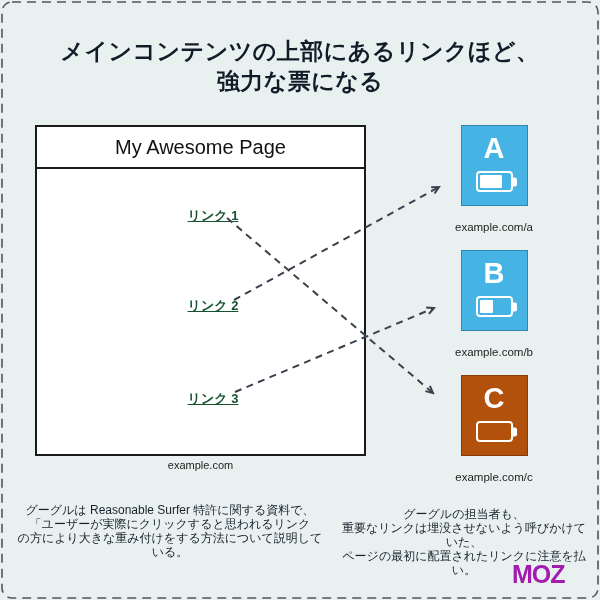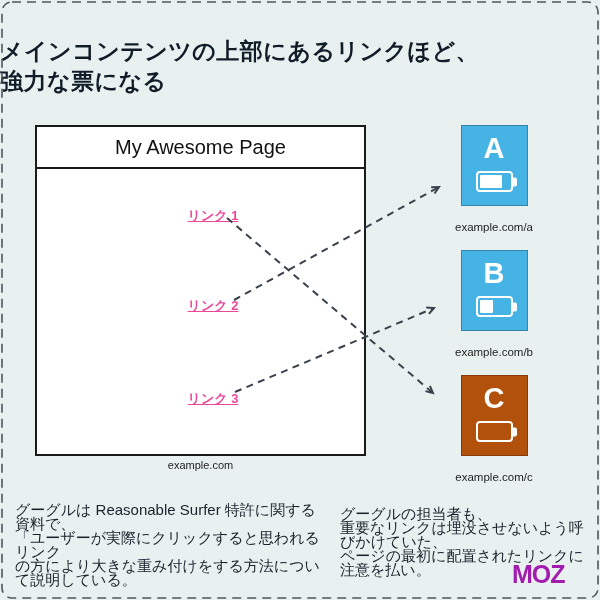--- a/index.html
+++ b/index.html
@@ -11,21 +11,21 @@
     position: relative;
     width: 600px;
     height: 600px;
     background: #E9F1F0;
     overflow: hidden;
   }
   
   .title {
     position: absolute;
     top: 36px; left: 0; right: 0;
-    text-align: left;
+    text-align: center;
     font-size: 23px;
     font-weight: 700;
     line-height: 30px;
     color: #101C28;
     letter-spacing: 0.5px;
   }
   
   .page-box {
     position: absolute;
     left: 35px; top: 125px;
@@ -41,21 +41,21 @@
     line-height: 40px;
     font-size: 20px;
     color: #111111;
   }
   .page-link {
     position: absolute;
     left: 0; right: 0;
     text-align: center;
     font-size: 13px;
     font-weight: 600;
-    color: #ec4899;
+    color: #14532d;
     text-decoration: underline;
     cursor: pointer;
     z-index: 2;
     padding-left: 25px;
   }
   .page-link.l1 { top: 80px; }
   .page-link.l2 { top: 170px; }
   .page-link.l3 { top: 263px; }
   .page-caption {
     position: absolute;
@@ -114,22 +114,22 @@
     border-radius: 1px;
   }
   .target-url {
     margin-top: 15px;
     font-size: 11.5px;
     color: #1D1D1D;
   }
   
   .note {
     position: absolute;
-    text-align: left;
-    font-size: 15px;
+    text-align: center;
+    font-size: 12px;
     line-height: 14px;
     color: #18222C;
   }
   .note.left  { left: 15px;  top: 503px; width: 310px; }
   .note.right { left: 340px; top: 507px; width: 248px; }
   .note span { display: block; }
   
   .moz-logo {
     position: absolute;
     left: 512px; top: 560px;

